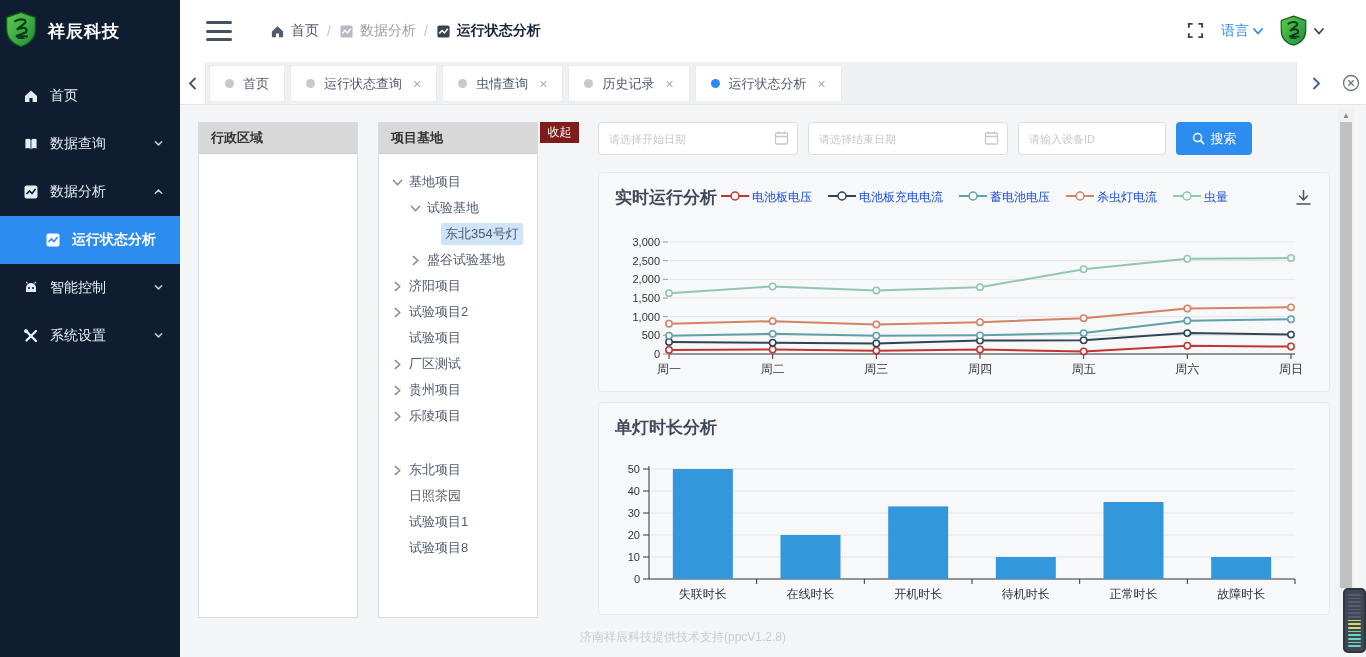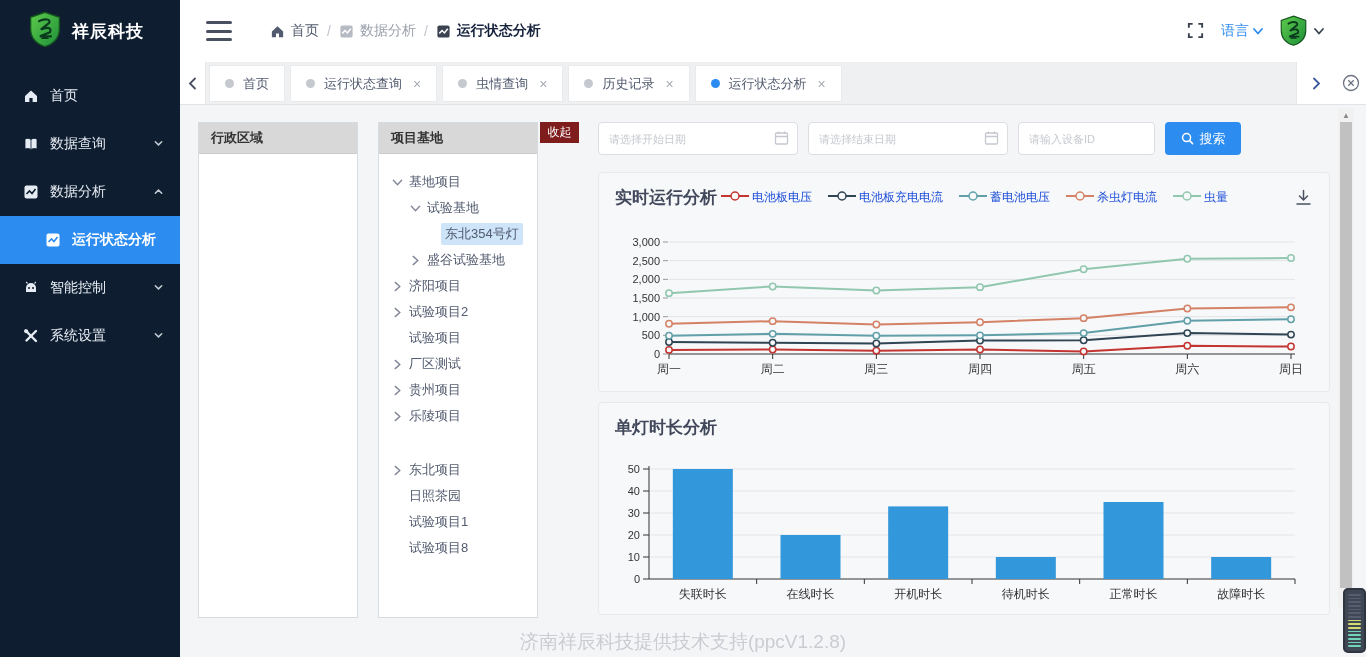--- a/index.html
+++ b/index.html
@@ -1,21 +1,21 @@
 <!DOCTYPE html>
 <html><head>
 <meta charset="utf-8">
 <style>
   * { margin:0; padding:0; box-sizing:border-box; }
   html,body { width:1366px; height:657px; overflow:hidden;
     font-family:"Liberation Sans","DejaVu Sans",sans-serif; background:#f4f5f7; }
 
   
   .sidebar { position:absolute; left:0; top:0; width:180px; height:657px; background:#0e1d30; z-index:5; }
-  .brand { height:62px; display:flex; align-items:center; padding-left:28px; gap:10px; }
+  .brand { height:62px; display:flex; align-items:center; padding-left:4px; gap:10px; }
   .brand-name { color:#fff; font-size:17px; font-weight:bold; letter-spacing:1px; }
   .menu { padding-top:10px; }
   .menu-item { height:48px; display:flex; align-items:center; gap:10px; padding:0 16px 0 22px;
     color:#e6ecf3; font-size:14px; cursor:pointer; }
   .menu-item .mi-icon { width:18px; height:18px; display:flex; align-items:center; justify-content:center; }
   .menu-item .chev { margin-left:auto; opacity:.85; }
   .submenu { background:#081424; }
   .submenu .menu-item { padding-left:44px; }
   .submenu .menu-item.active { background:#2d8cf0; color:#fff; font-weight:bold; }
 
@@ -65,39 +65,39 @@
   .collapse-btn { position:absolute; left:360px; top:17px; width:39px; height:21px; background:#7f1d1d;
     color:#fff; font-size:12px; display:flex; align-items:center; justify-content:center; cursor:pointer; }
 
   
   .filters { position:absolute; left:418px; top:17px; display:flex; gap:10px; }
   .input-wrap { position:relative; }
   .input-wrap input { width:200px; height:33px; border:1px solid #dcdee2; border-radius:4px;
     padding:0 30px 0 10px; font-size:11px; color:#515a6e; background:#fff; outline:none;
     font-family:"Liberation Sans","DejaVu Sans",sans-serif; }
   .input-wrap input::placeholder { color:#c5c8ce; }
-  .input-wrap.device input { width:137px; padding-right:10px; }
+  .input-wrap.device input { width:148px; padding-right:10px; }
   .input-icon { position:absolute; right:9px; top:8px; pointer-events:none; }
   .search-btn { width:76px; height:33px; background:#2d8cf0; border:none; border-radius:4px; color:#fff;
     font-size:13px; display:flex; align-items:center; justify-content:center; gap:6px; cursor:pointer; }
 
   
   .card { position:absolute; left:418px; width:732px; background:#f7f8fa; border:1px solid #e7e9ee; border-radius:4px; }
   .card.realtime { top:67px; height:220px; }
   .card.duration { top:297px; height:213px; }
   .card-head { display:flex; align-items:center; padding:13px 16px 0 16px; }
   .card-title { font-size:17px; font-weight:bold; color:#42485b; }
   .legend { display:flex; align-items:center; gap:16px; margin-left:4px; flex-wrap:nowrap; }
   .legend-item { display:flex; align-items:center; gap:3px; font-size:12px; color:#1d4ed8; cursor:pointer; }
   .download { margin-left:auto; cursor:pointer; display:flex; align-items:center; }
   .chart-svg { position:absolute; left:8px; top:58px; }
 
   
   .footer { position:absolute; left:503px; top:524px; transform:translateX(-50%);
-    color:#caccd2; font-size:19px; white-space:nowrap; }
+    color:#caccd2; font-size:12px; white-space:nowrap; }
 
   
   .scrollbar { position:absolute; left:1158px; top:3px; width:16px; height:500px; background:#f1f1f1; }
   .sb-arrow { height:14px; display:flex; align-items:center; justify-content:center; color:#8a8a8a; font-size:8px; cursor:pointer; }
   .sb-thumb { position:absolute; left:2px; top:14px; width:12px; height:466px; background:#c1c1c1; cursor:grab; }
   .sb-arrow.down { position:absolute; bottom:0; width:100%; }
   .minimap-widget { position:absolute; left:1163px; top:483px; width:23px; height:65px; background:#3f4654;
     border:2px solid #2e3440; border-radius:5px; padding:4px 3px; display:flex; flex-direction:column; gap:2px; }
   .mm-line { height:2px; border-radius:1px; }
 </style>

